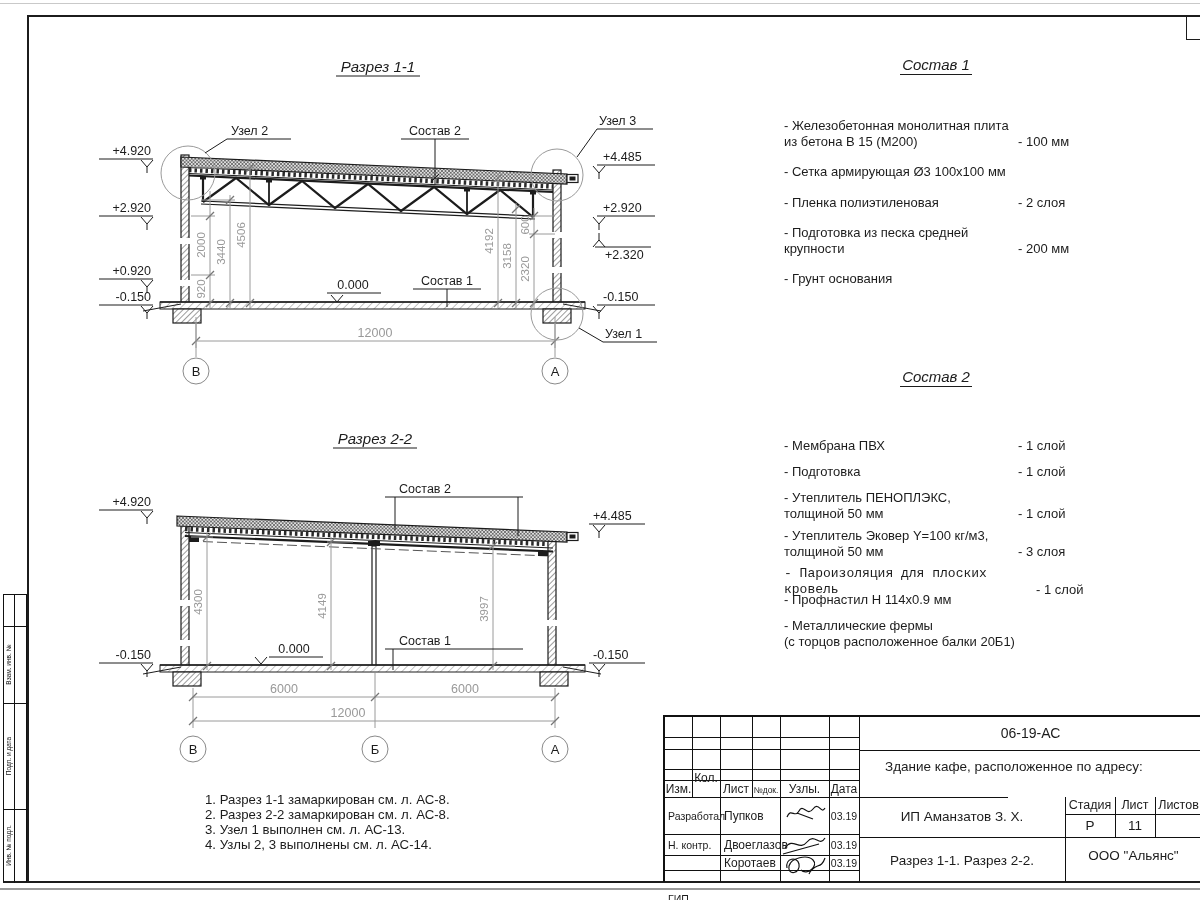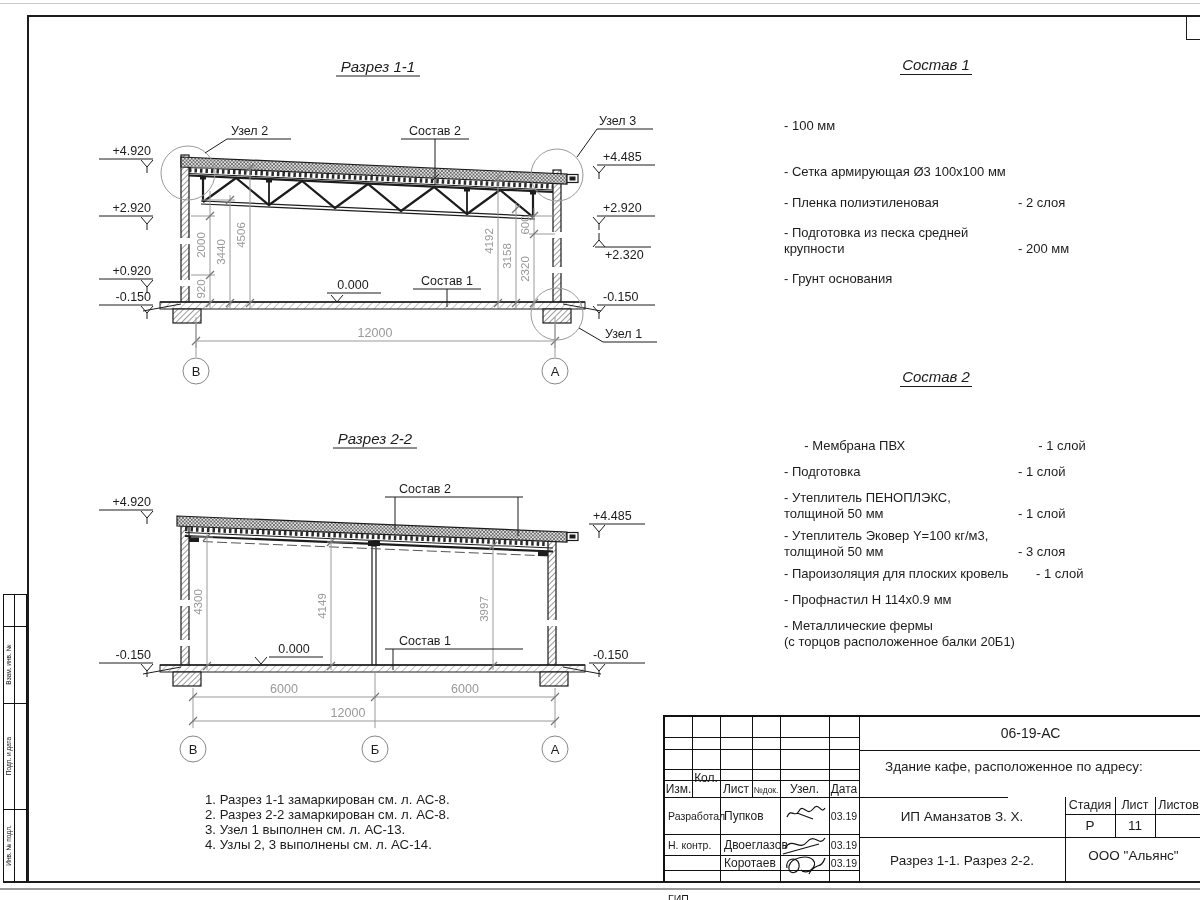--- a/index.html
+++ b/index.html
@@ -362,20 +362,22 @@
     <line x1="308" y1="229" x2="308" y2="250" stroke="#1c1c1c" stroke-width="1"></line>
     <text class="lbl" x="209" y="233" text-anchor="middle">0.000</text>
     <line x1="184" y1="237" x2="238" y2="237" stroke="#1c1c1c" stroke-width="1"></line>
     <path d="M170,237 L176,244 L182,237" fill="none" stroke="#1c1c1c" stroke-width="1"></path>
   </g>
 </svg>
 
 <div class="panel" style="left:766px;top:56px;">
   <div class="panel-title"><span>Состав 1</span></div>
   <div class="item" style="top:62px;">
+    <div class="item-name">- Железобетонная  монолитная плита
+из бетона В 15 (М200)</div>
     <div class="item-value">- 100 мм</div>
   </div>
   <div class="item" style="top:108px;">
     <div class="item-name">- Сетка армирующая Ø3 100х100 мм</div>
     <div class="item-value"></div>
   </div>
   <div class="item" style="top:139px;">
     <div class="item-name">- Пленка полиэтиленовая</div>
     <div class="item-value">-  2 слоя</div>
   </div>
@@ -385,40 +387,40 @@
     <div class="item-value">- 200 мм</div>
   </div>
   <div class="item" style="top:215px;">
     <div class="item-name">- Грунт основания</div>
     <div class="item-value"></div>
   </div>
 </div>
 
 <div class="panel" style="left:766px;top:368px;">
   <div class="panel-title"><span>Состав 2</span></div>
-  <div class="item" style="top:70px;justify-content:center;">
+  <div class="item" style="top:70px;">
     <div class="item-name">- Мембрана ПВХ</div>
     <div class="item-value">- 1 слой</div>
   </div>
   <div class="item" style="top:96px;">
     <div class="item-name">- Подготовка</div>
     <div class="item-value">- 1 слой</div>
   </div>
   <div class="item" style="top:122px;">
     <div class="item-name">- Утеплитель ПЕНОПЛЭКС,
 толщиной 50 мм</div>
     <div class="item-value">- 1 слой</div>
   </div>
   <div class="item" style="top:160px;align-items:flex-end;">
     <div class="item-name">- Утеплитель Эковер Y=100 кг/м3,
 толщиной 50 мм</div>
     <div class="item-value">- 3 слоя</div>
   </div>
   <div class="item" style="top:198px;">
-    <div class="item-name" style="width:252px;">- Пароизоляция для плоских кровель</div>
+    <div class="item-name" style="width:252px;font-family:Liberation Mono, monospace;">- Пароизоляция для плоских кровель</div>
     <div class="item-value">- 1 слой</div>
   </div>
   <div class="item" style="top:224px;">
     <div class="item-name">- Профнастил Н 114х0.9 мм</div>
     <div class="item-value"></div>
   </div>
   <div class="item" style="top:250px;">
     <div class="item-name" style="width:300px;">- Металлические фермы
 (с торцов расположенное балки 20Б1)</div>
     <div class="item-value"></div>
@@ -462,21 +464,21 @@
   <div class="tb-h" style="left:400px;top:97px;width:137px;"></div>
   <div class="tb-h" style="left:194px;top:120px;width:343px;"></div>
   <div class="tb-v" style="left:400px;top:80px;height:85px;"></div>
   <div class="tb-v" style="left:450px;top:80px;height:40px;"></div>
   <div class="tb-v" style="left:490px;top:80px;height:40px;"></div>
 
   <div class="tb-t ctr" style="left:0;top:65px;width:27px;">Изм.</div>
   <div class="tb-t ctr" style="left:27px;top:54px;width:28px;">Кол.</div>
   <div class="tb-t ctr" style="left:55px;top:65px;width:32px;">Лист</div>
   <div class="tb-t ctr" style="left:87px;top:68px;width:28px;font-size:8.5px;">№док.</div>
-  <div class="tb-t ctr" style="left:115px;top:65px;width:49px;">Узел.</div>
+  <div class="tb-t ctr" style="left:115px;top:65px;width:49px;">Узлы.</div>
   <div class="tb-t ctr" style="left:164px;top:65px;width:30px;">Дата</div>
 
   <div class="tb-t" style="left:3px;top:93px;font-size:10.5px;">Разработал</div>
   <div class="tb-t" style="left:59px;top:92px;">Пупков</div>
   <div class="tb-t ctr" style="left:164px;top:93px;width:30px;font-size:10.5px;">03.19</div>
   <div class="tb-t" style="left:3px;top:122px;font-size:10.5px;">Н. контр.</div>
   <div class="tb-t" style="left:59px;top:121px;">Двоеглазов</div>
   <div class="tb-t ctr" style="left:164px;top:122px;width:30px;font-size:10.5px;">03.19</div>
   <div class="tb-t" style="left:3px;top:140px;font-size:10.5px;margin-top:36px;">ГИП</div>
   <div class="tb-t" style="left:59px;top:139px;">Коротаев</div>

